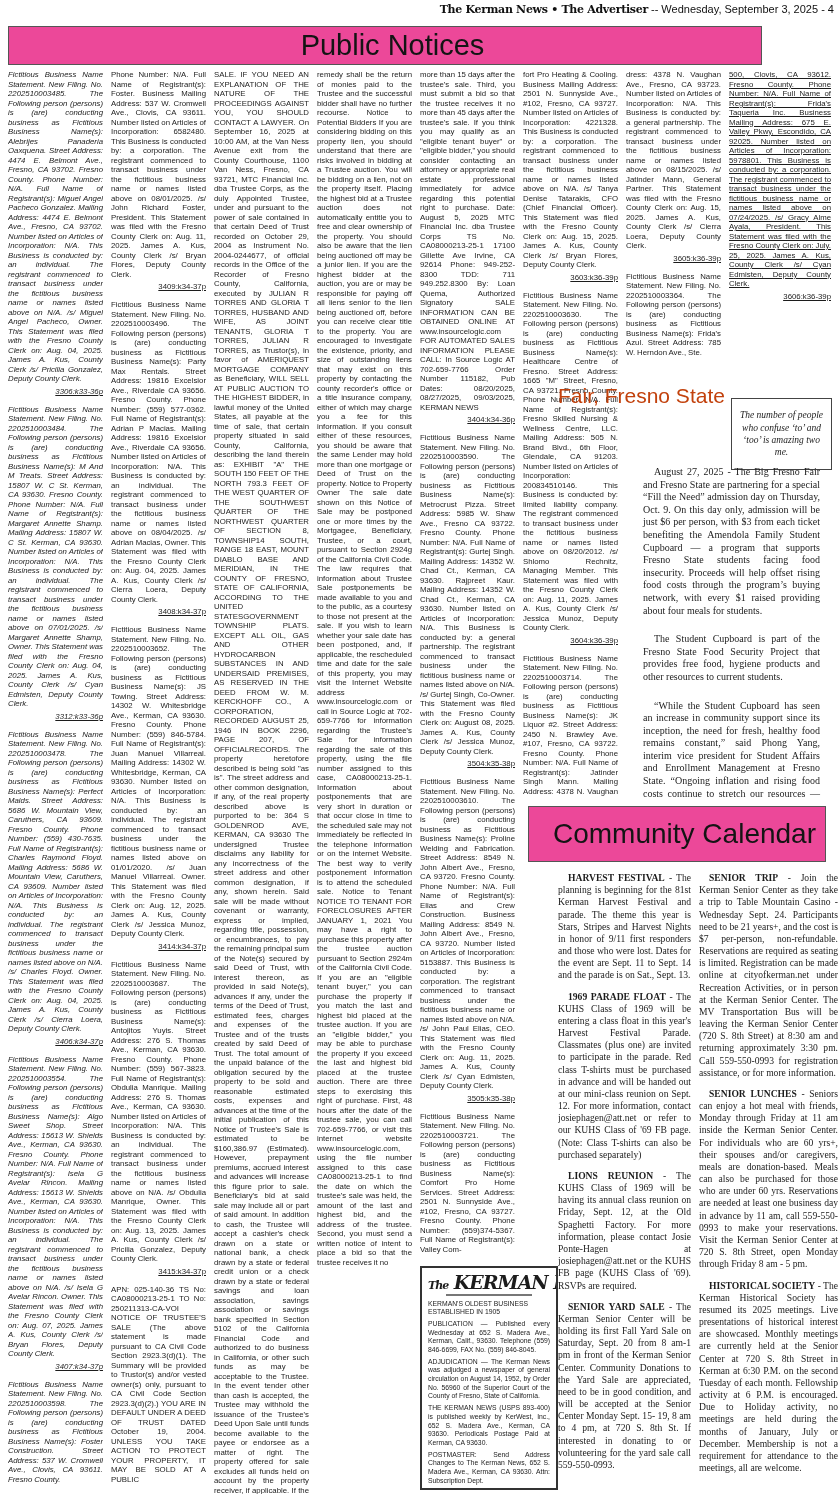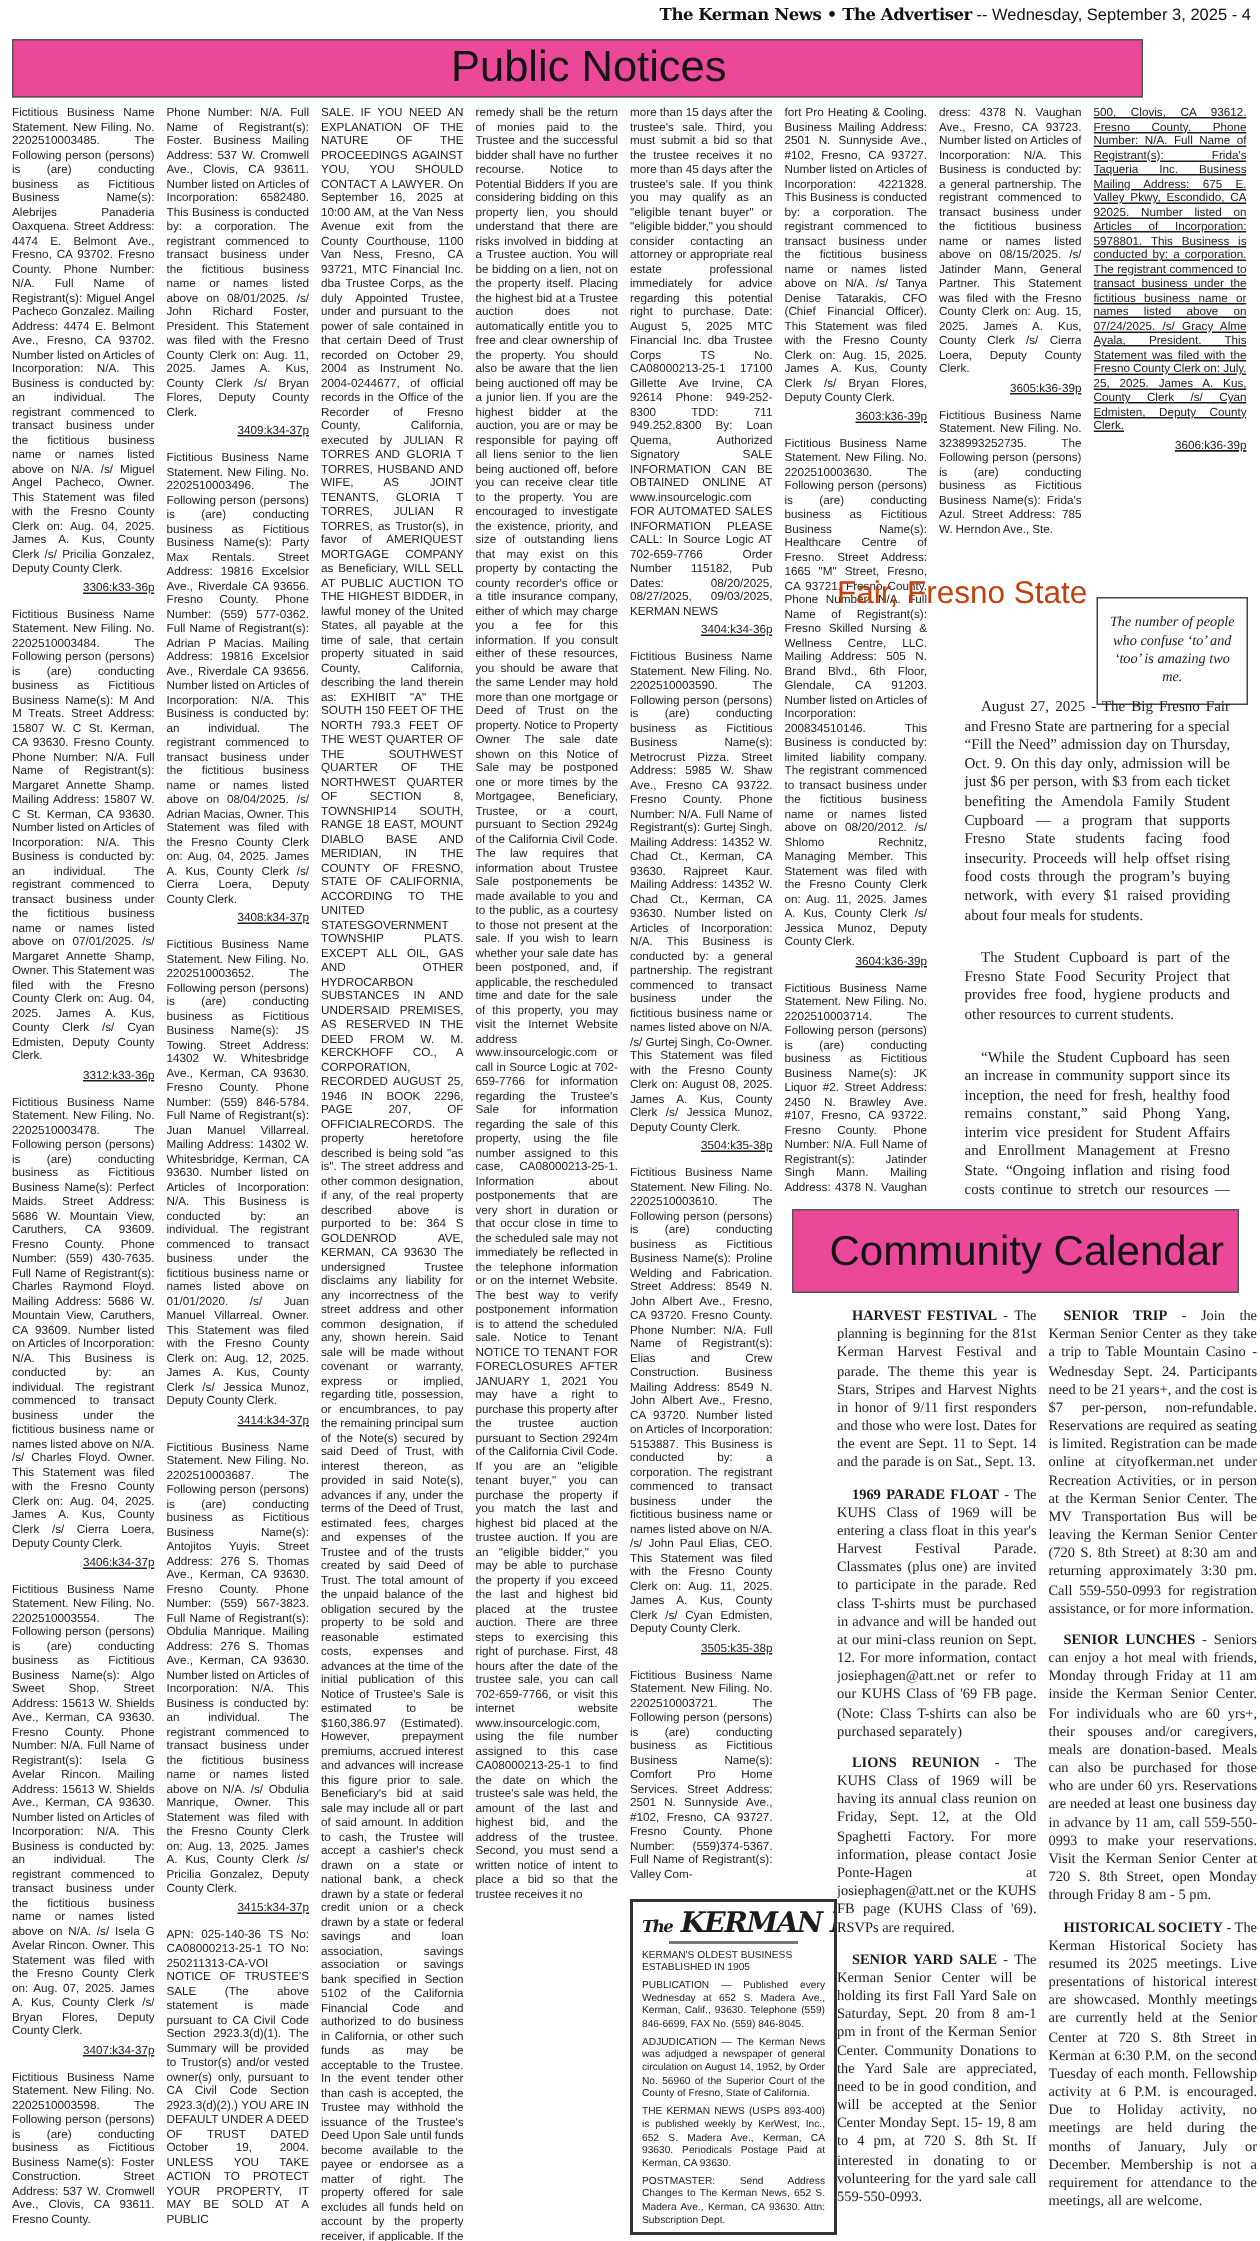--- a/index.html
+++ b/index.html
@@ -12,21 +12,21 @@
   
   .banner{position:absolute;background:#ec4899;border:1px solid #555;display:flex;align-items:center;justify-content:center;padding-left:15px;}
   #public-notices-banner{left:8px;top:26px;width:737px;height:37px;}
   #public-notices-banner .banner-text{font-size:29px;color:#141414;}
   #community-calendar-banner{left:528px;top:806px;width:281px;height:54px;}
   #community-calendar-banner .banner-text{font-size:28px;color:#141414;}
   
   .legal-col{position:absolute;top:70px;width:95px;overflow:hidden;text-align:justify;}
   .legal-text{font-size:7.8px;line-height:1.22;margin:0 0 3px 0;word-spacing:-0.2px;}
   .legal-tag{font-size:7.8px;text-align:right;text-decoration:underline;margin:0 0 9px 0;}
-  #colA{left:8px;height:1424px;}
+  #colA{left:8px;height:1424px;font-style:italic;}
   #colB{left:111px;height:1424px;}
   #colC{left:214px;height:1424px;}
   #colD{left:317px;height:1424px;}
   #colE{left:420px;height:1190px;}
   #colF{left:523px;height:727px;}
   #colG{left:626px;height:368px;}
   #colH{left:729px;width:102px;height:302px;text-decoration:underline;}
   
   #kn-box{position:absolute;left:420px;top:1266px;width:138px;height:224px;border:2px solid #333;
           padding:5px 6px;box-sizing:border-box;overflow:hidden;background:#fff;}
@@ -108,21 +108,21 @@
   <div id="colF" class="legal-col">
       <p class="legal-text">fort Pro Heating &amp; Cooling. Business Mailing Address: 2501 N. Sunnyside Ave., #102, Fresno, CA 93727. Number listed on Articles of Incorporation: 4221328. This Business is conducted by: a corporation. The registrant commenced to transact business under the fictitious business name or names listed above on N/A. /s/ Tanya Denise Tatarakis, CFO (Chief Financial Officer). This Statement was filed with the Fresno County Clerk on: Aug. 15, 2025. James A. Kus, County Clerk /s/ Bryan Flores, Deputy County Clerk.</p>
       <div class="legal-tag">3603:k36-39p</div>
       <p class="legal-text">Fictitious Business Name Statement. New Filing. No. 2202510003630. The Following person (persons) is (are) conducting business as Fictitious Business Name(s): Healthcare Centre of Fresno. Street Address: 1665 "M" Street, Fresno, CA 93721. Fresno County. Phone Number: N/A. Full Name of Registrant(s): Fresno Skilled Nursing &amp; Wellness Centre, LLC. Mailing Address: 505 N. Brand Blvd., 6th Floor, Glendale, CA 91203. Number listed on Articles of Incorporation: 200834510146. This Business is conducted by: limited liability company. The registrant commenced to transact business under the fictitious business name or names listed above on 08/20/2012. /s/ Shlomo Rechnitz, Managing Member. This Statement was filed with the Fresno County Clerk on: Aug. 11, 2025. James A. Kus, County Clerk /s/ Jessica Munoz, Deputy County Clerk.</p>
       <div class="legal-tag">3604:k36-39p</div>
       <p class="legal-text">Fictitious Business Name Statement. New Filing. No. 2202510003714. The Following person (persons) is (are) conducting business as Fictitious Business Name(s): JK Liquor #2. Street Address: 2450 N. Brawley Ave. #107, Fresno, CA 93722. Fresno County. Phone Number: N/A. Full Name of Registrant(s): Jatinder Singh Mann. Mailing Address: 4378 N. Vaughan Ave., Fresno, CA 93723. Kuldip Singh. Mailing Ad-</p>
     </div>
   <div id="colG" class="legal-col">
       <p class="legal-text">dress: 4378 N. Vaughan Ave., Fresno, CA 93723. Number listed on Articles of Incorporation: N/A. This Business is conducted by: a general partnership. The registrant commenced to transact business under the fictitious business name or names listed above on 08/15/2025. /s/ Jatinder Mann, General Partner. This Statement was filed with the Fresno County Clerk on: Aug. 15, 2025. James A. Kus, County Clerk /s/ Cierra Loera, Deputy County Clerk.</p>
       <div class="legal-tag">3605:k36-39p</div>
-      <p class="legal-text">Fictitious Business Name Statement. New Filing. No. 3238993252735. The Following person (persons) is (are) conducting business as Fictitious Business Name(s): Frida's Azul. Street Address: 785 W. Herndon Ave., Ste.</p>
+      <p class="legal-text">Fictitious Business Name Statement. New Filing. No. 2202510003364. The Following person (persons) is (are) conducting business as Fictitious Business Name(s): Frida's Azul. Street Address: 785 W. Herndon Ave., Ste.</p>
     </div>
   <div id="colH" class="legal-col">
       <p class="legal-text">500, Clovis, CA 93612. Fresno County. Phone Number: N/A. Full Name of Registrant(s): Frida's Taqueria Inc. Business Mailing Address: 675 E. Valley Pkwy, Escondido, CA 92025. Number listed on Articles of Incorporation: 5978801. This Business is conducted by: a corporation. The registrant commenced to transact business under the fictitious business name or names listed above on 07/24/2025. /s/ Gracy Alme Ayala, President. This Statement was filed with the Fresno County Clerk on: July. 25, 2025. James A. Kus, County Clerk /s/ Cyan Edmisten, Deputy County Clerk.</p>
       <div class="legal-tag">3606:k36-39p</div>
     </div>
 
   <div id="quip-box">
     <p>The number of people who confuse ‘to’ and ‘too’ is amazing two me.</p>
   </div>
 

